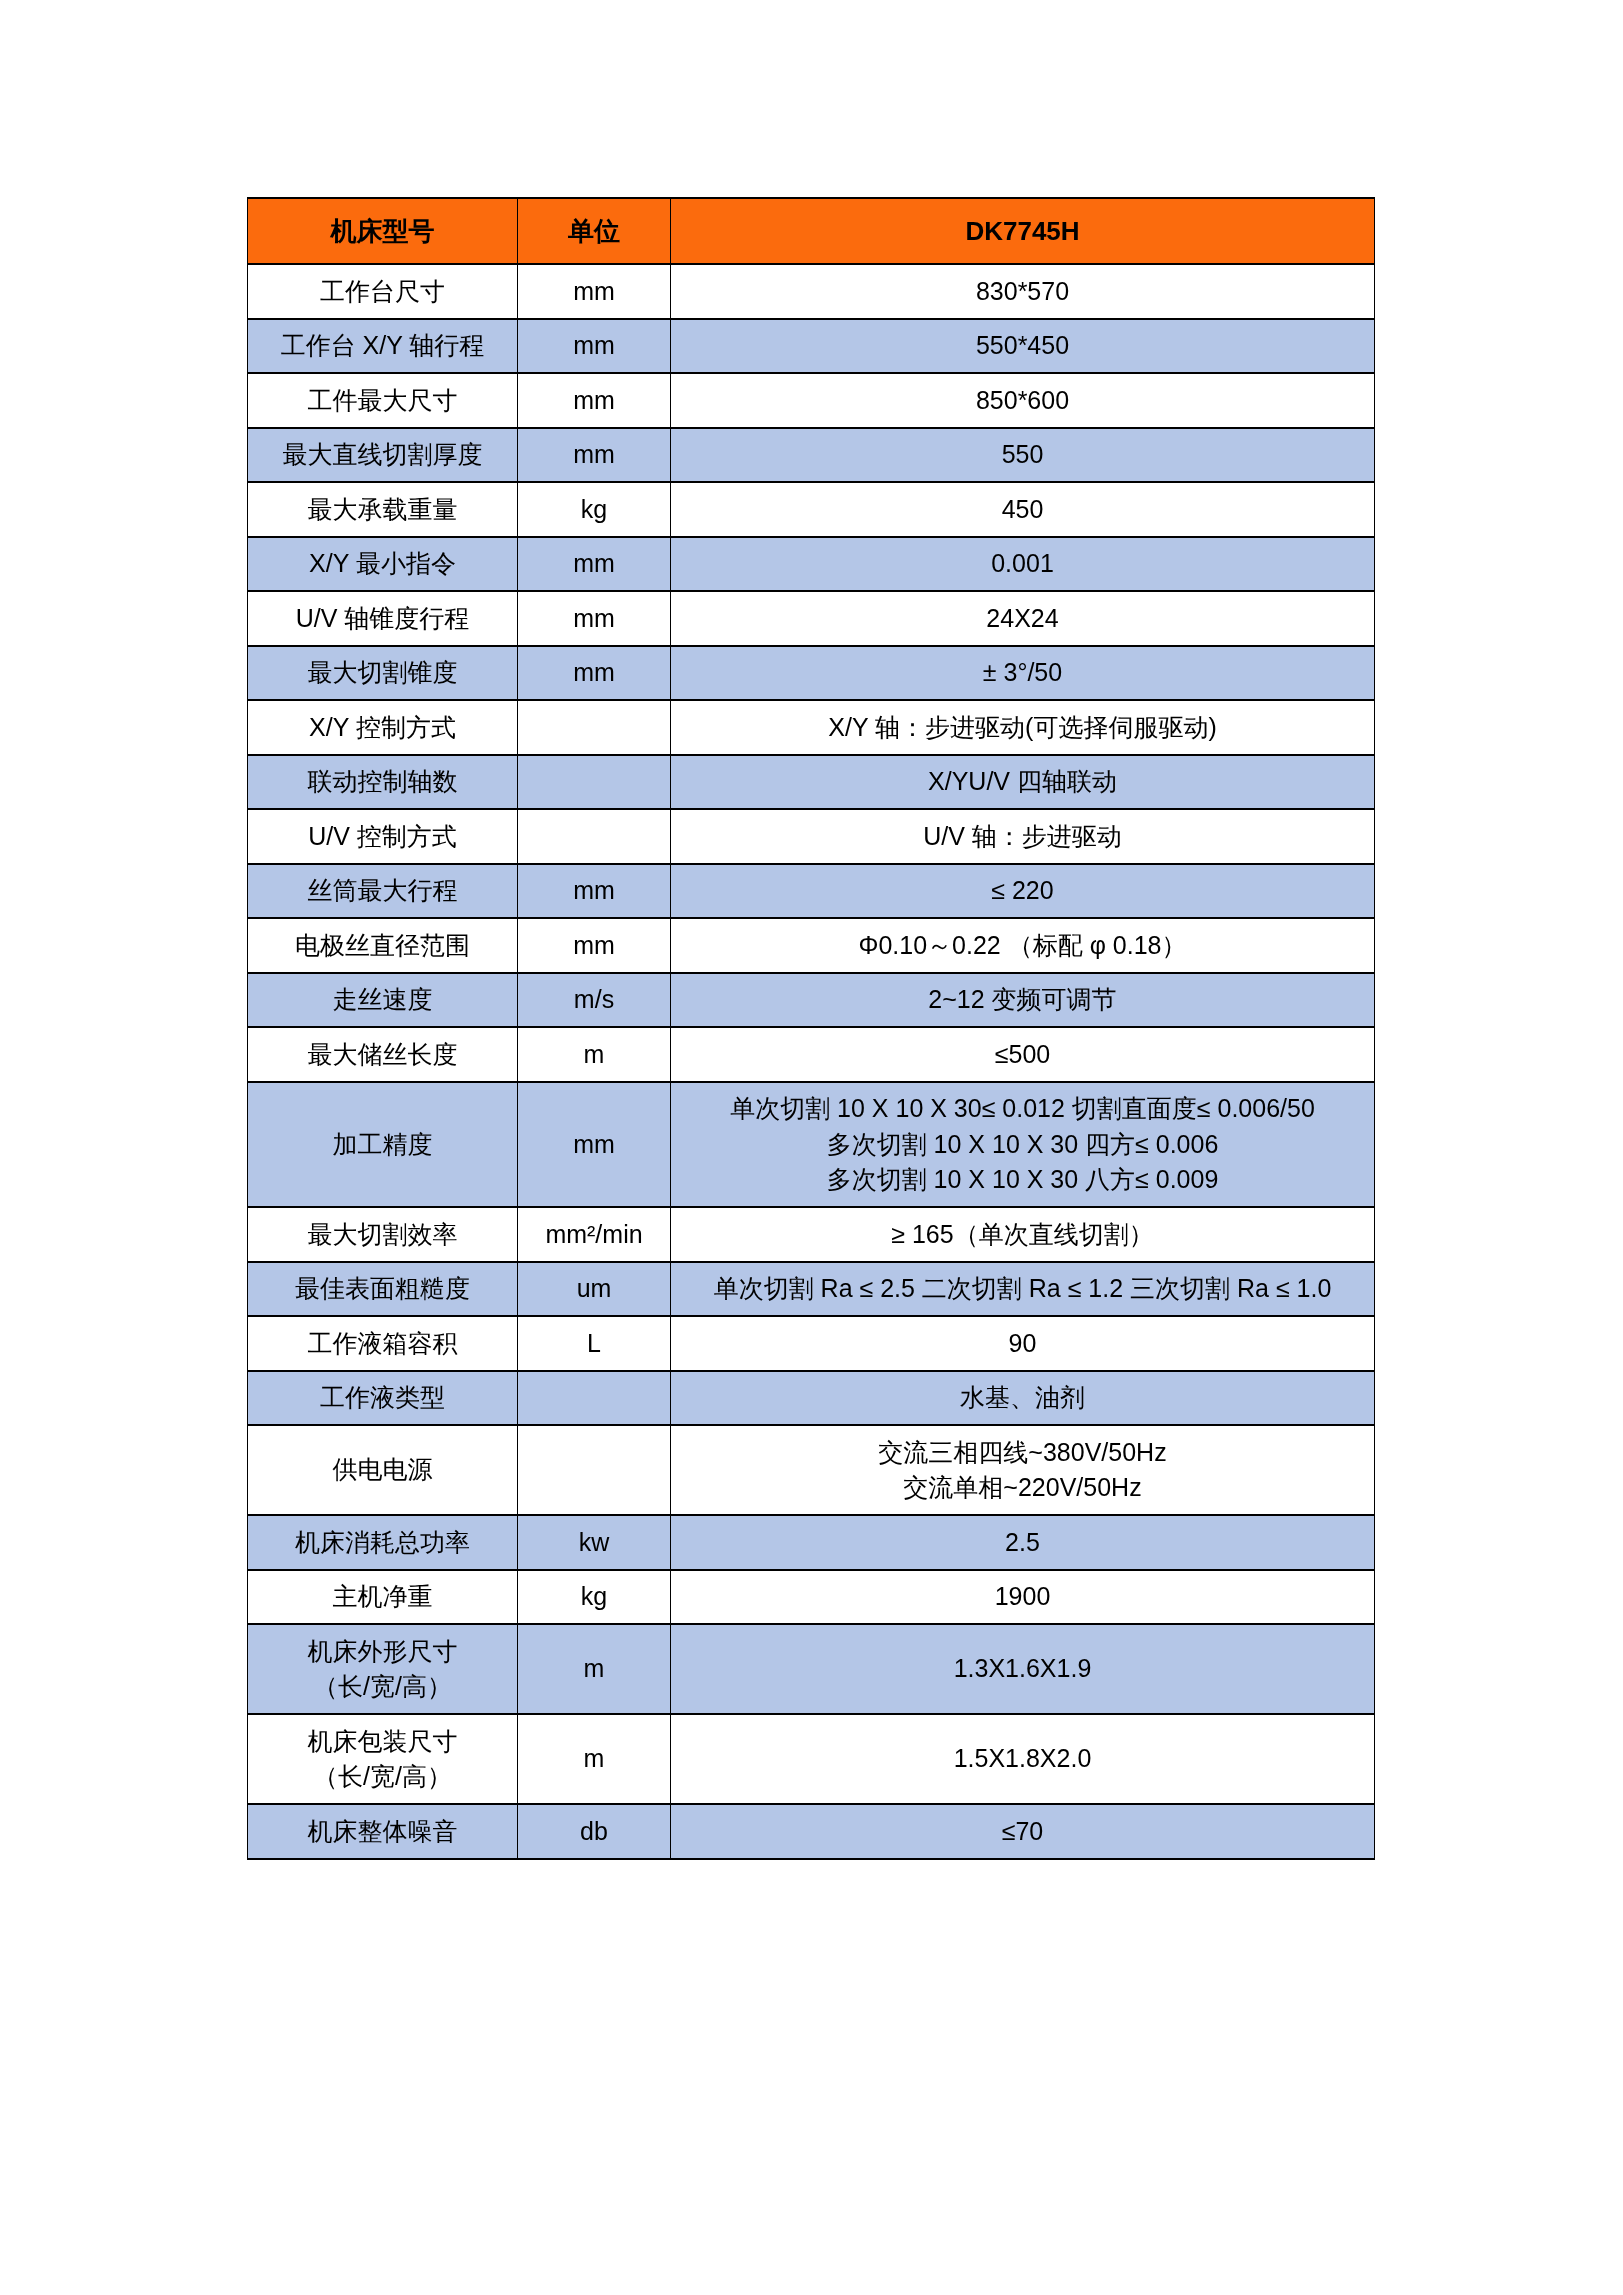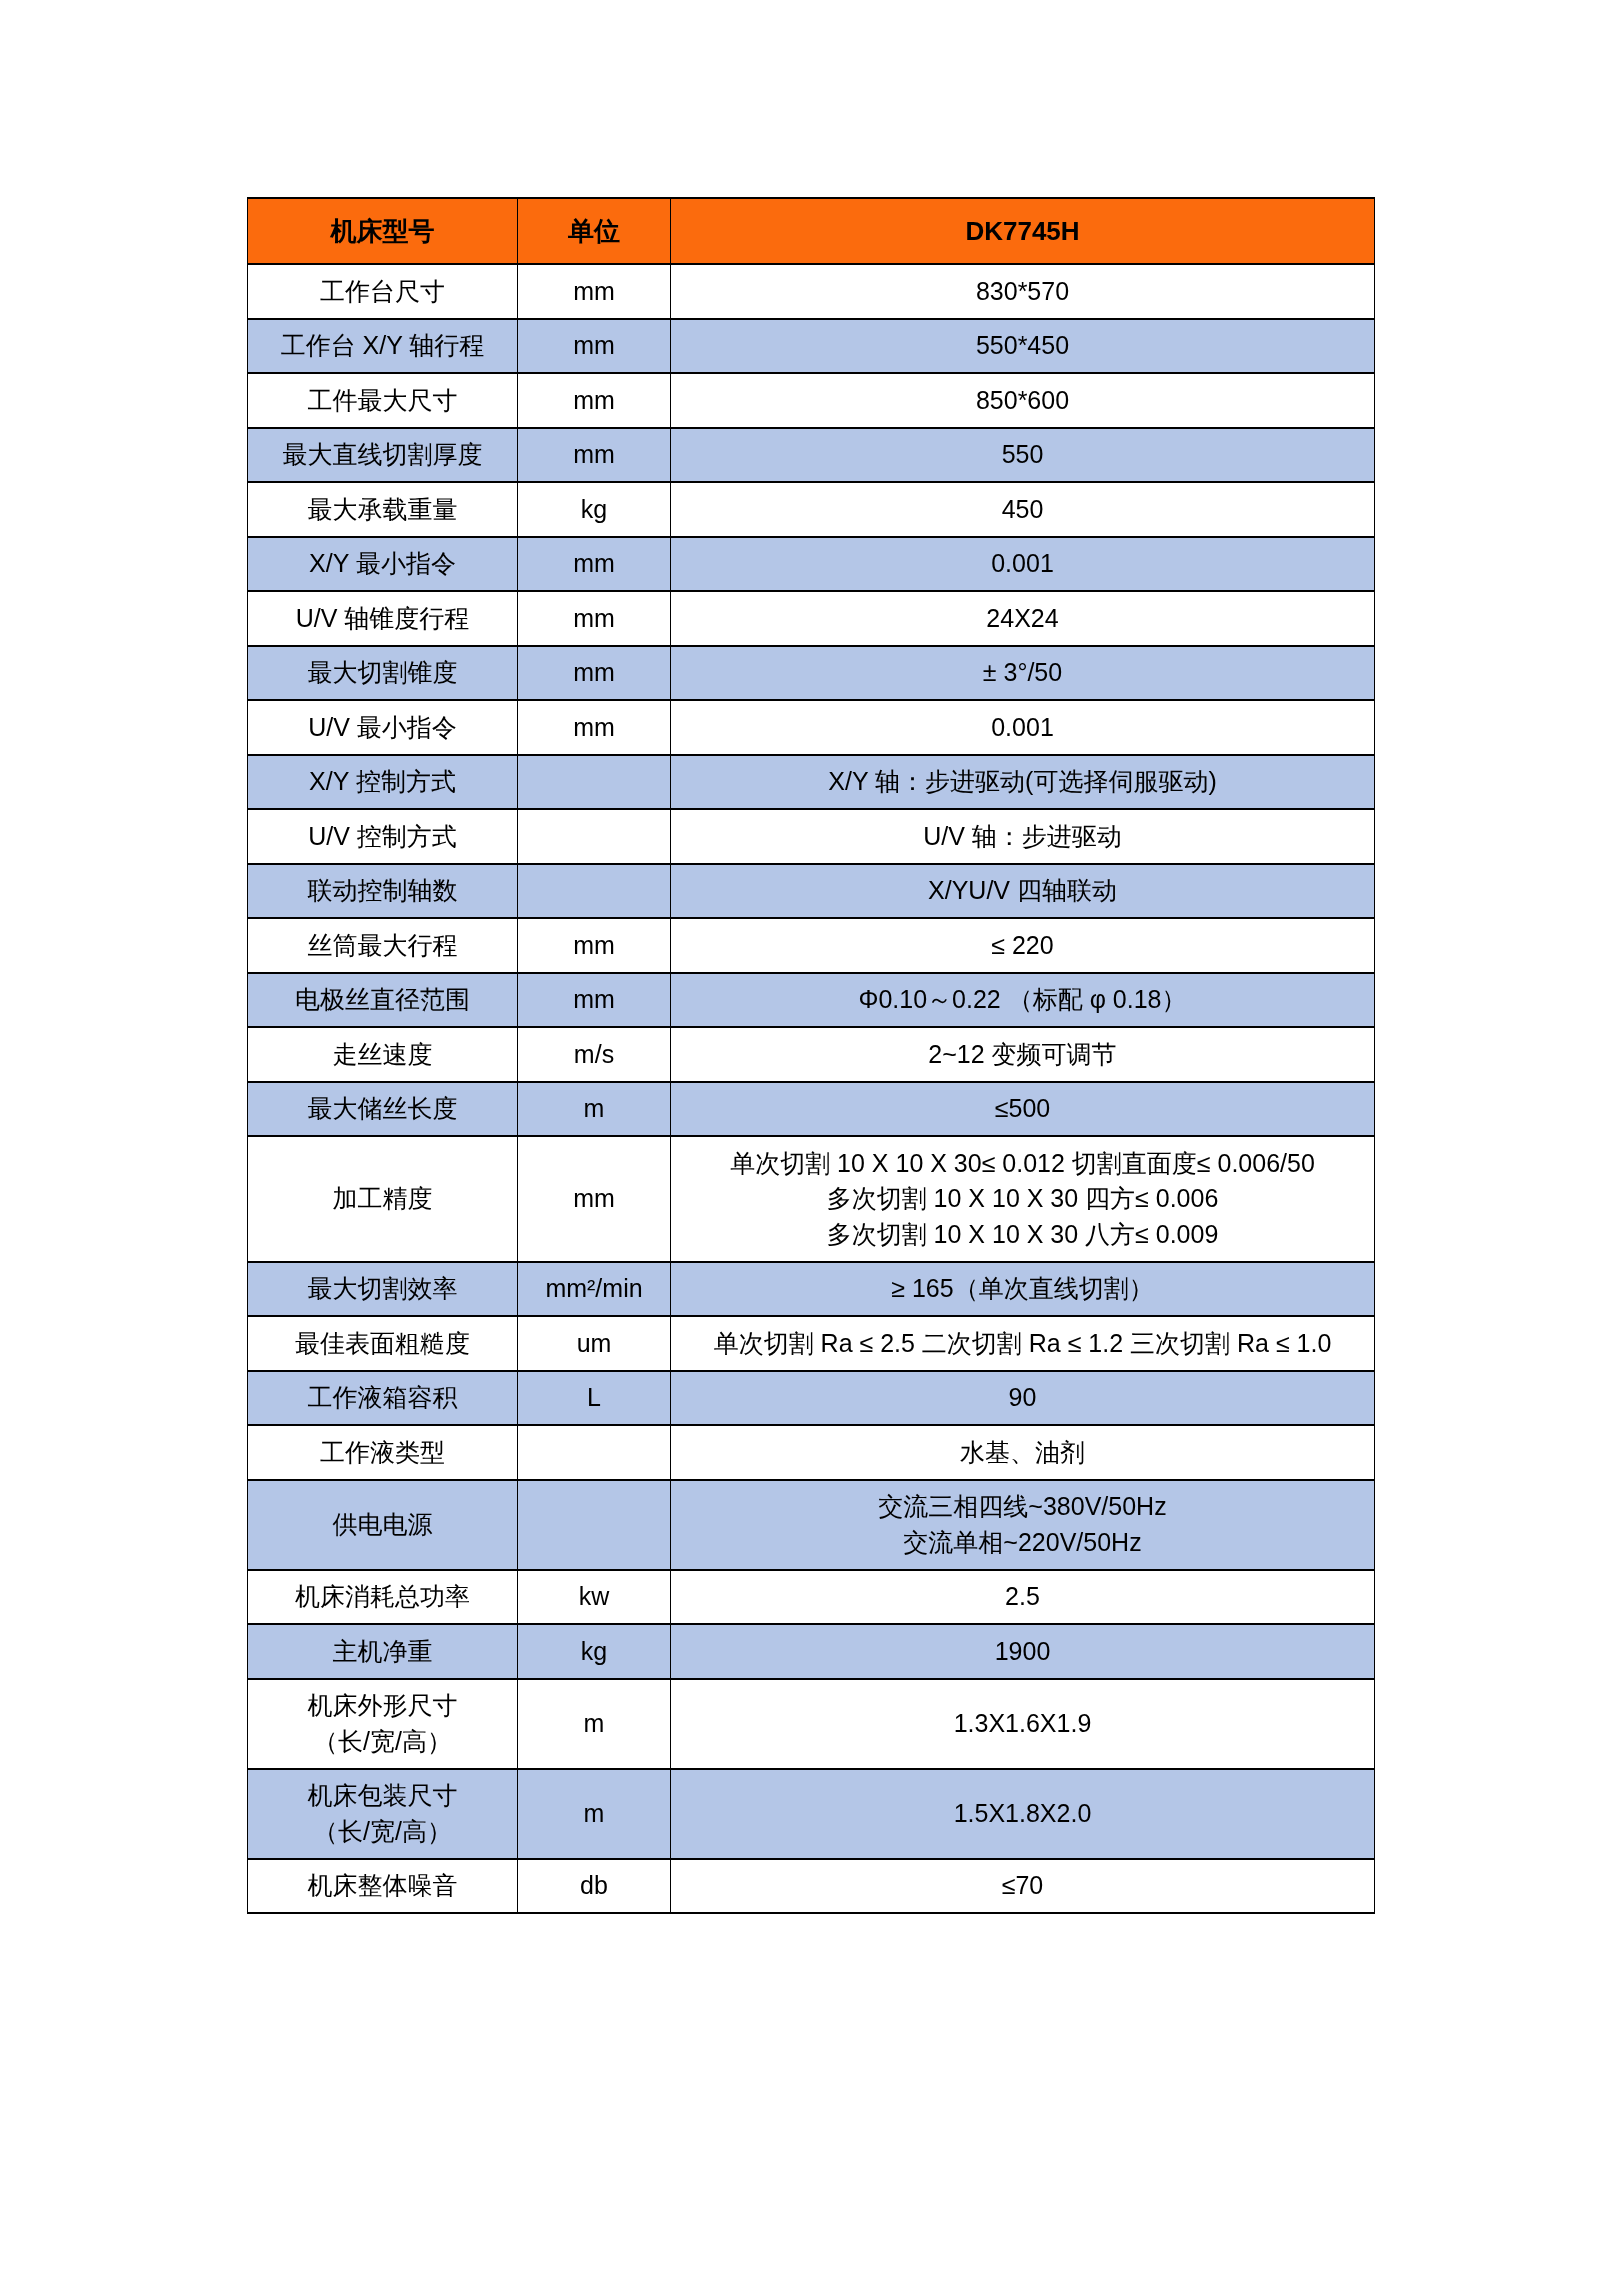--- a/index.html
+++ b/index.html
@@ -94,38 +94,33 @@
         <td>U/V 轴锥度行程</td>
         <td>mm</td>
         <td>24X24</td>
       </tr>
       <tr>
         <td>最大切割锥度</td>
         <td>mm</td>
         <td>± 3°/50</td>
       </tr>
       <tr>
-        <td>U/V 最小指令</td>
-        <td>mm</td>
-        <td>0.001</td>
-      </tr>
-      <tr>
         <td>X/Y 控制方式</td>
         <td></td>
         <td>X/Y 轴：步进驱动(可选择伺服驱动)</td>
       </tr>
       <tr>
+        <td>联动控制轴数</td>
+        <td></td>
+        <td>X/YU/V 四轴联动</td>
+      </tr>
+      <tr>
         <td>U/V 控制方式</td>
         <td></td>
         <td>U/V 轴：步进驱动</td>
-      </tr>
-      <tr>
-        <td>联动控制轴数</td>
-        <td></td>
-        <td>X/YU/V 四轴联动</td>
       </tr>
       <tr>
         <td>丝筒最大行程</td>
         <td>mm</td>
         <td>≤ 220</td>
       </tr>
       <tr>
         <td>电极丝直径范围</td>
         <td>mm</td>
         <td>Φ0.10～0.22 （标配 φ 0.18）</td>

